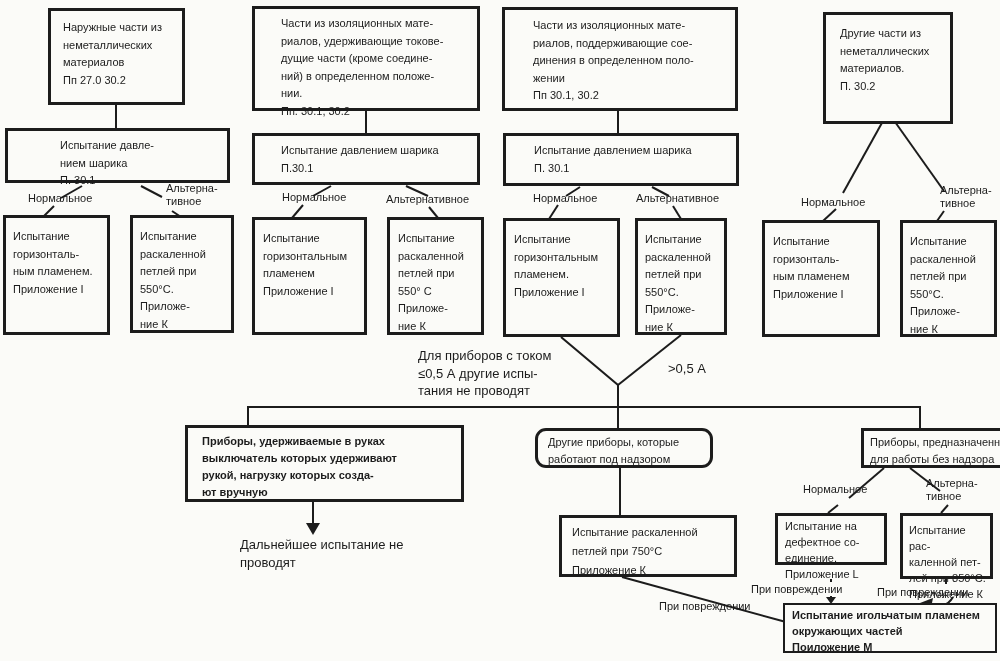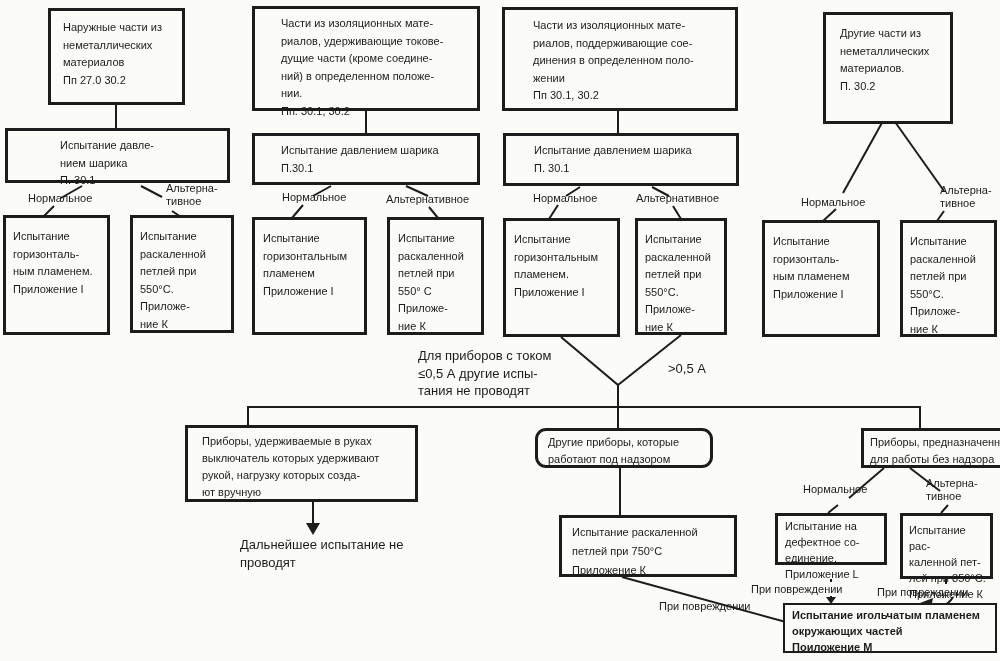--- a/index.html
+++ b/index.html
@@ -186,21 +186,21 @@
 петлей при
 550°С.
 Приложе-
 ние К</div>
 
   <div class="note" style="left:418px;top:347px;width:160px;">Для приборов с током
 ≤0,5 А другие испы-
 тания не проводят</div>
   <div class="note" style="left:668px;top:360px;">&gt;0,5 А</div>
 
-  <div class="box" style="left:185px;top:425px;width:233px;height:77px;padding:5px 6px 13px 14px;line-height:17px;">Приборы, удерживаемые в руках
+  <div class="box" style="left:185px;top:425px;width:279px;height:77px;padding:5px 6px 13px 14px;line-height:17px;font-weight:bold;">Приборы, удерживаемые в руках
 выключатель которых удерживают
 рукой, нагрузку которых созда-
 ют вручную</div>
   <div class="note" style="left:240px;top:536px;">Дальнейшее испытание не
 проводят</div>
   <div class="box" style="left:535px;top:428px;width:178px;height:40px;padding:3px 6px 3px 10px;line-height:16.5px;border-radius:11px;">Другие приборы, которые
 работают под надзором</div>
   <div class="box" style="left:828px;top:428px;width:164px;height:40px;padding:3px 2px 3px 6px;line-height:16.5px;margin-left:33px;">Приборы, предназначенные
 для работы без надзора</div>
 

